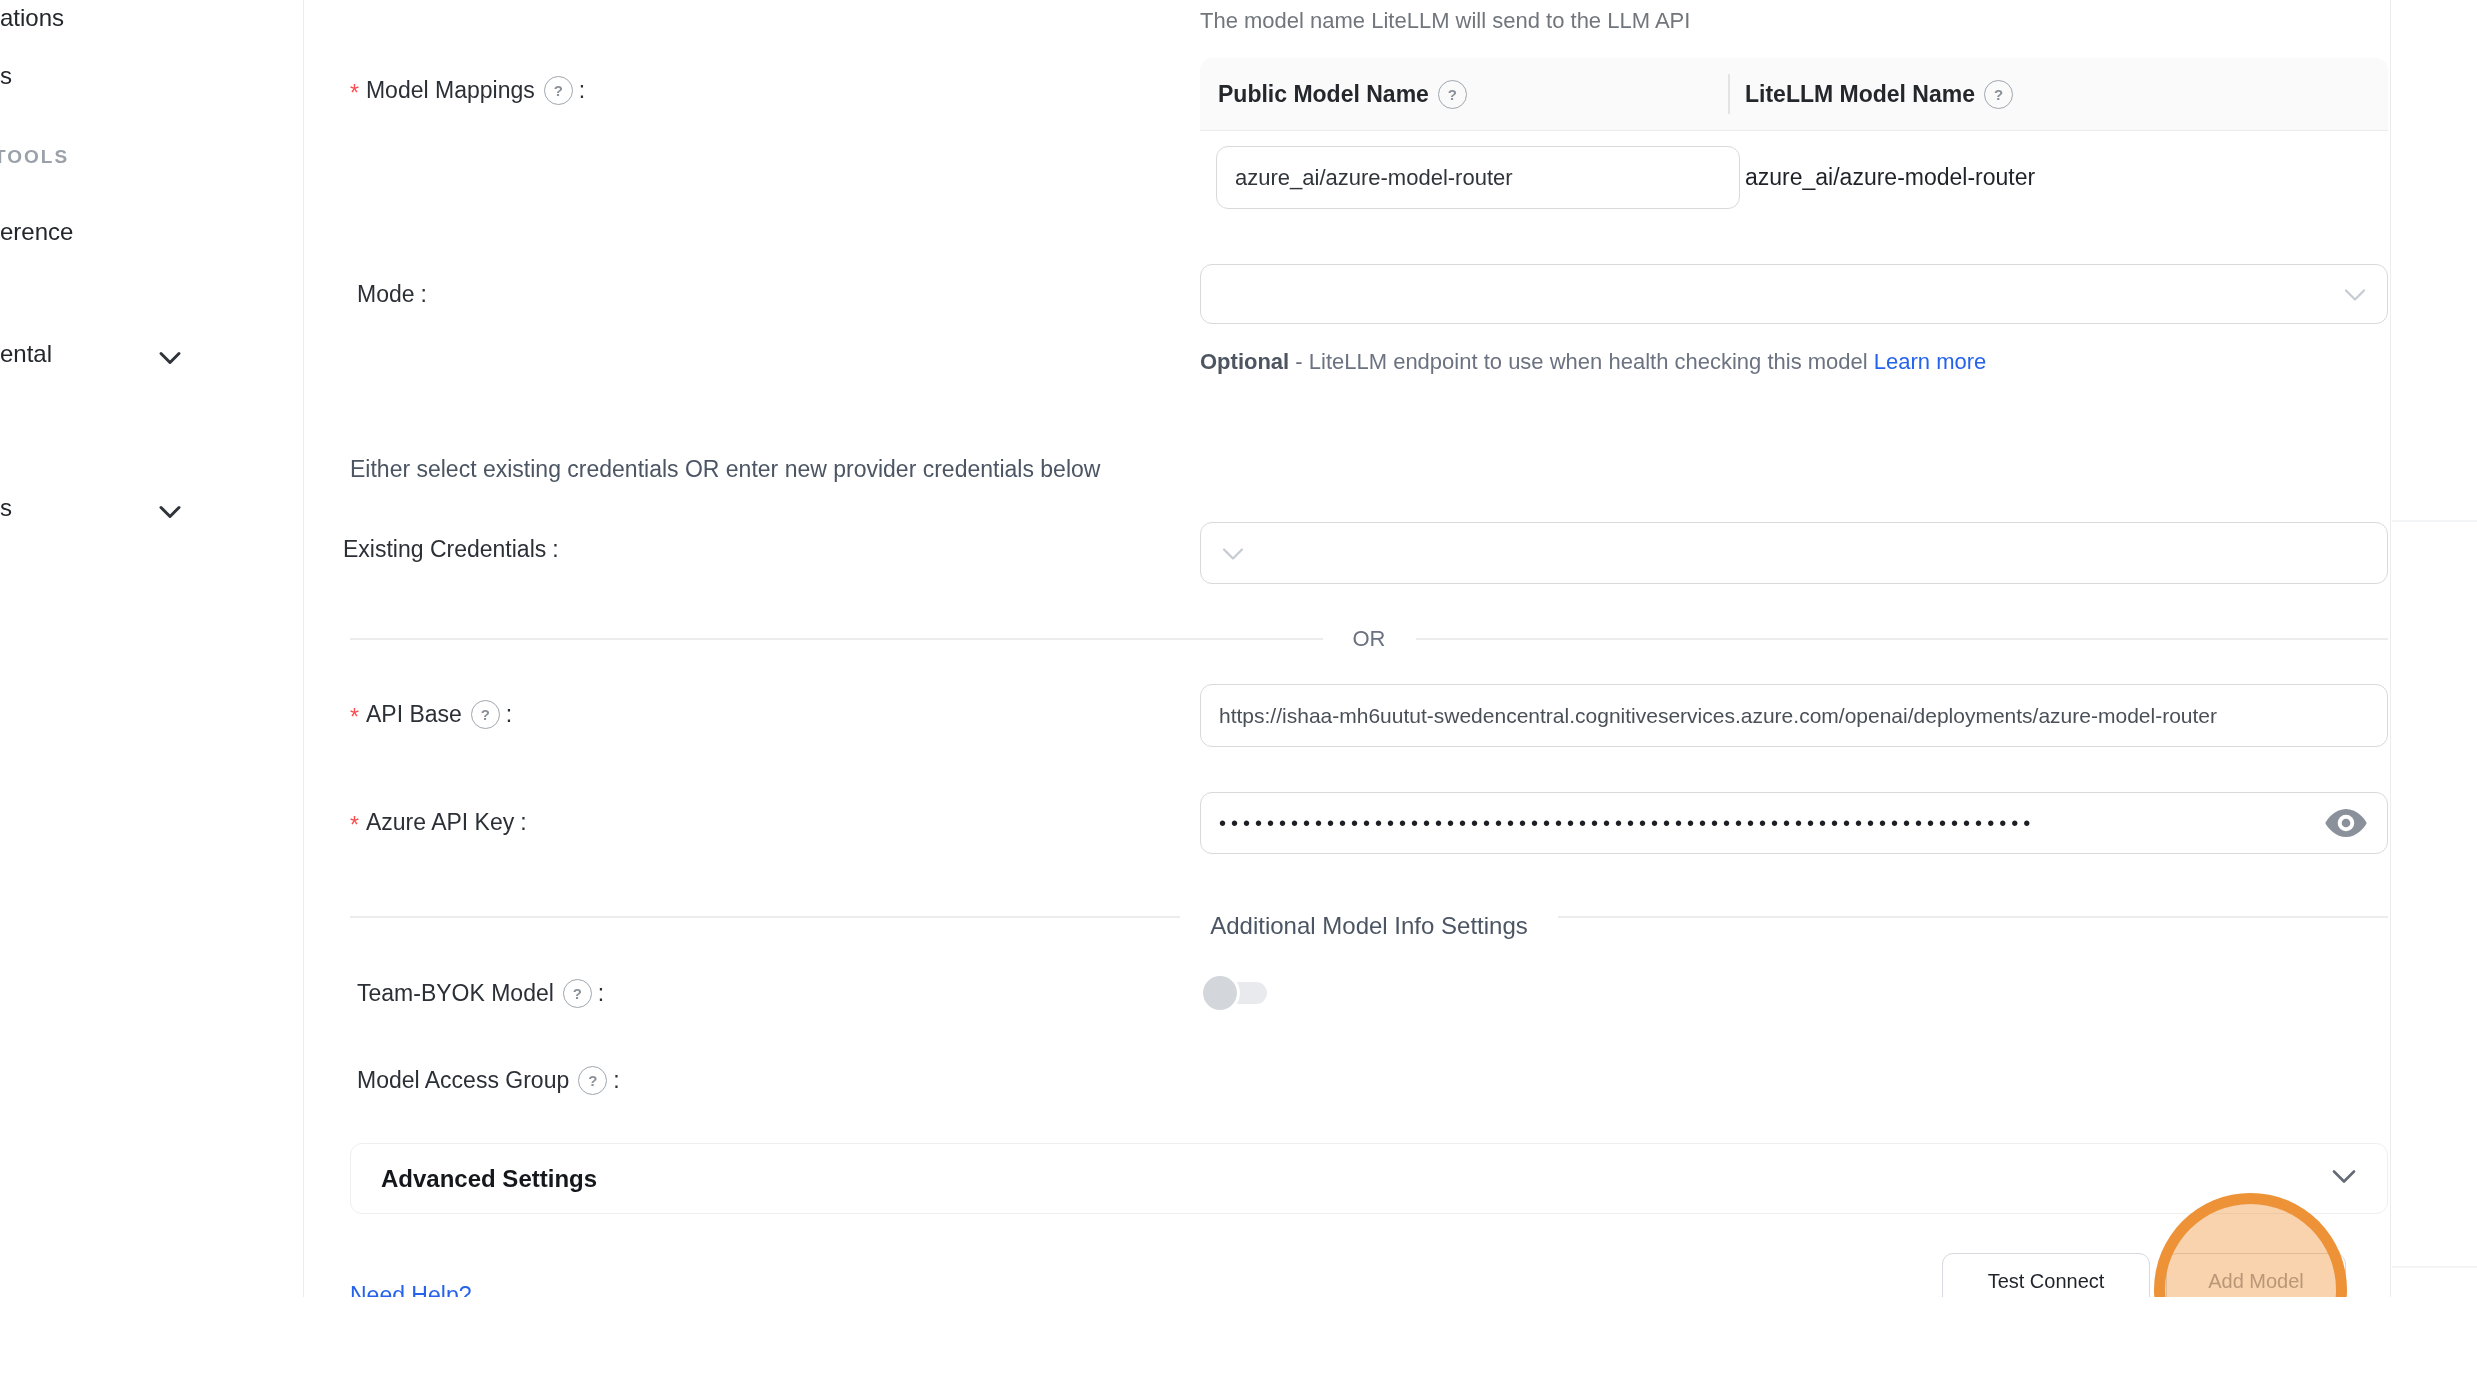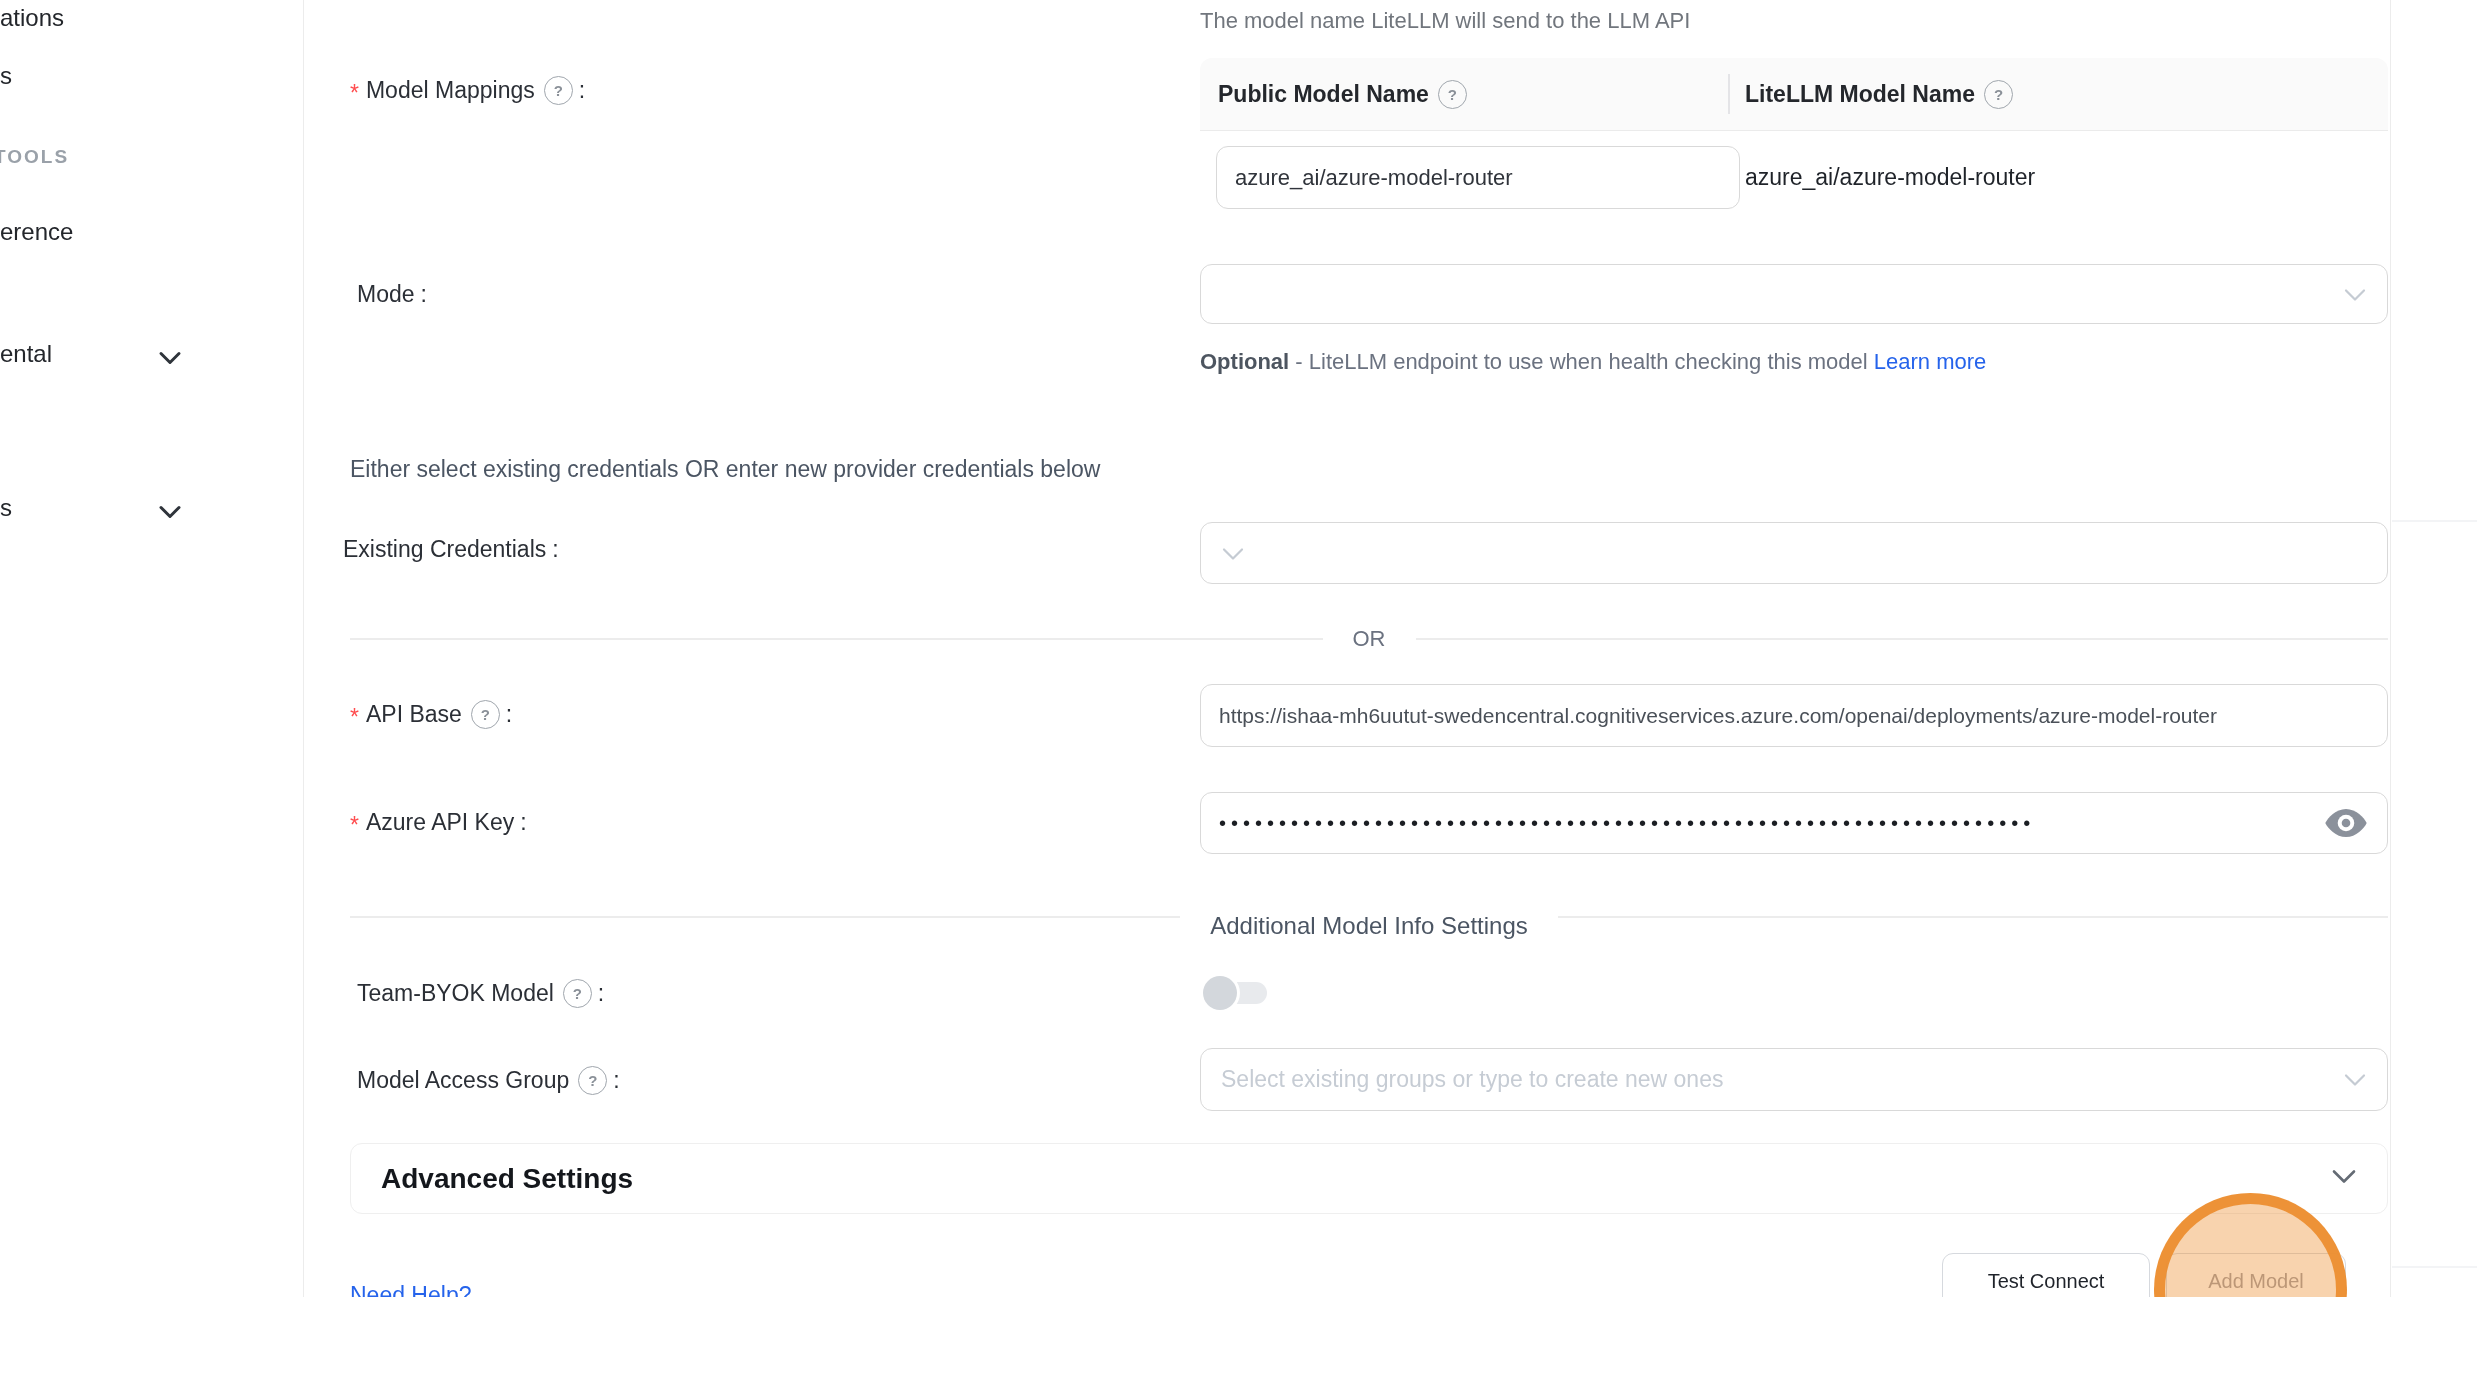--- a/index.html
+++ b/index.html
@@ -61,21 +61,21 @@
                 background:#d3d7dc;box-shadow:0 0 0 3px #fff;}
 
   
   .btn{display:flex;align-items:center;justify-content:center;background:#fff;border:1.6px solid #d6d9de;
        border-radius:11px;font-size:20px;box-sizing:border-box;cursor:pointer;}
   .btn-default{color:#1f232a;}
   .btn-disabled{color:#9b9ba3;}
 
   .adv-box{left:350px;top:1143px;width:2038px;height:71px;border:1.6px solid #efefef;border-radius:12px;
            display:flex;align-items:center;justify-content:space-between;padding:0 30px;box-sizing:border-box;cursor:pointer;}
-  .adv-title{font-size:28px;font-weight:700;color:#14171c;}
+  .adv-title{font-size:24px;font-weight:700;color:#14171c;}
 
   
   .annot{left:2154px;top:1193px;width:193px;height:193px;border-radius:50%;
          border:11px solid rgba(237,141,46,0.92);background:rgba(238,144,52,0.40);
          box-sizing:border-box;z-index:40;pointer-events:none;}
 
   .thin{background:#ececec;height:1.6px;}
   .faint{background:#f3f4f6;height:1.5px;}
 </style>
 </head>
@@ -209,28 +209,20 @@
   <div class="abs switch" style="left:1203px;top:975px;">
     <div class="track"></div>
     <div class="knob"></div>
   </div>
 
   <div class="abs label" style="left:357px;top:1064px;">
     <span>Model Access Group</span>
     <span class="qicon">?</span>
     <span class="colon">:</span>
   </div>
-  <div class="abs field" style="left:1200px;top:1048px;width:1188px;height:63px;">
-    <span class="grow placeholder">Select existing groups or type to create new ones</span>
-    <span>
-      <svg width="24" height="14" viewBox="0 0 24 14" fill="none">
-          <path d="M3 2.5l9 9 9-9" stroke="#c5cbd3" stroke-width="2.2" stroke-linecap="round" stroke-linejoin="round"></path>
-        </svg>
-    </span>
-  </div>
 
   <div class="abs adv-box">
     <span class="adv-title">Advanced Settings</span>
     <span>
       <svg width="26" height="15" viewBox="0 0 26 15" fill="none">
           <path d="M3 2.5l10 10 10-10" stroke="#646b74" stroke-width="2.6" stroke-linecap="round" stroke-linejoin="round"></path>
         </svg>
     </span>
   </div>
 

